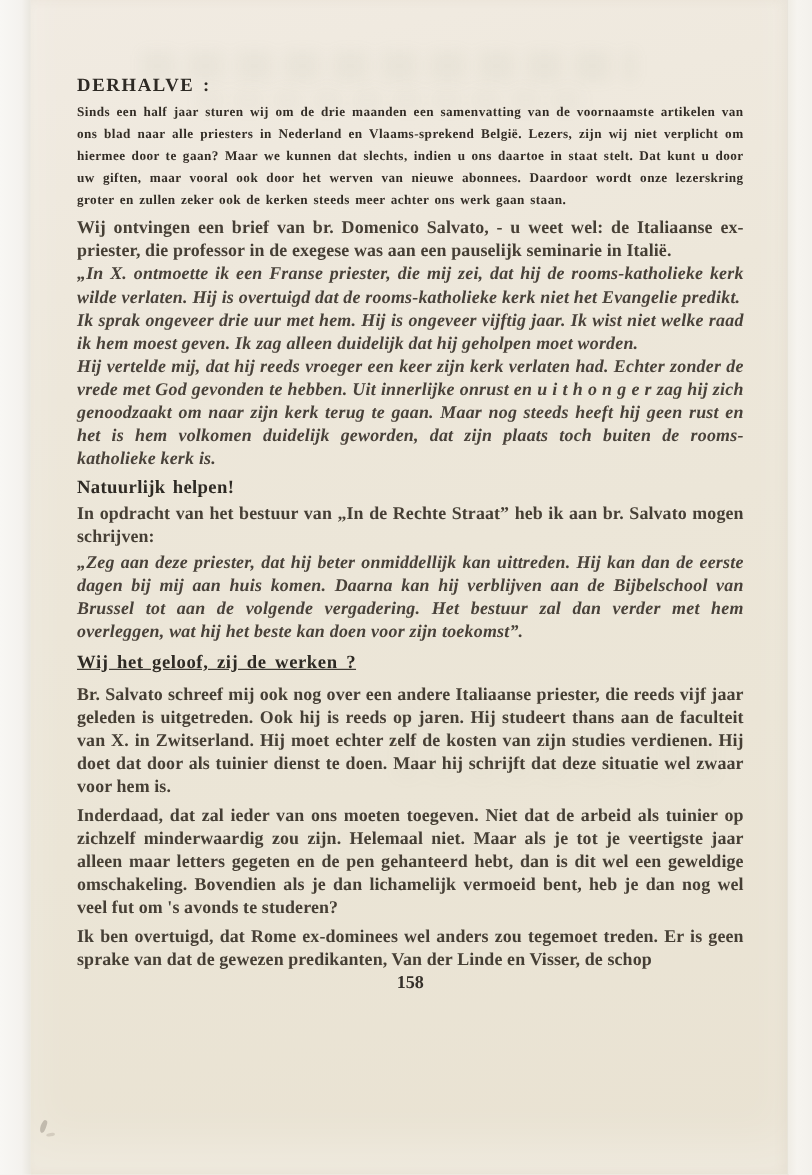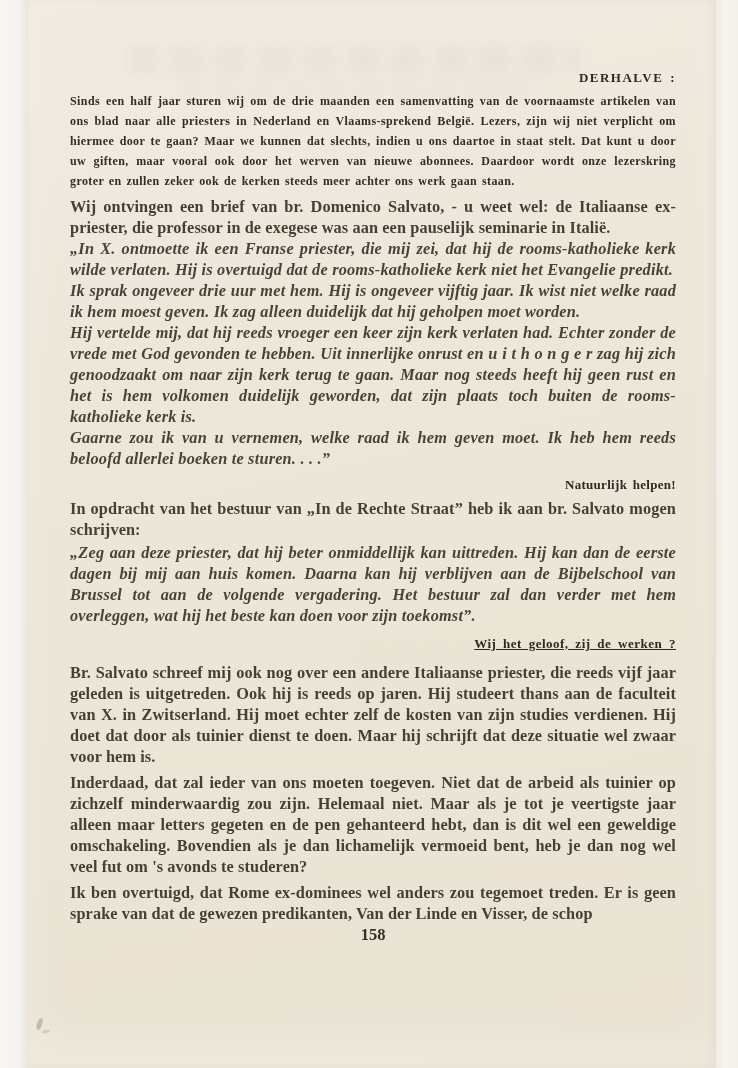--- a/index.html
+++ b/index.html
@@ -43,22 +43,22 @@
   }
   .smudge2{
     position:absolute;left:14px;top:1030px;width:8px;height:3px;
     background:#9a9386;opacity:.3;border-radius:50%;transform:rotate(-10deg);
   }
   .content{
     position:absolute;left:42px;top:70px;width:606px;
     color:#463f35;
   }
   .hd{
-    font-weight:bold;color:#2e2a24;font-size:13px;line-height:16px;
-    text-align:right;margin:0;
+    font-weight:bold;color:#2e2a24;font-size:17px;line-height:16px;
+    margin:0;
   }
   .hd-derhalve{letter-spacing:1.5px;word-spacing:2px;}
   .hd-noodkreten{margin-top:6px;letter-spacing:1.2px;word-spacing:7px;}
   .hd-natuurlijk{margin-top:8px;letter-spacing:.3px;word-spacing:2px;}
   .hd-geloof{margin-top:10px;letter-spacing:.5px;word-spacing:3px;text-decoration:underline;}
   p{margin:0;text-align:justify;font-weight:bold;}
   .lead{
     margin-top:5px;font-weight:bold;font-size:12px;line-height:20px;
     color:#332d26;letter-spacing:.4px;word-spacing:1.5px;
   }
@@ -86,21 +86,20 @@
   <div class="smudge2"></div>
 
   <div class="content">
     <p class="hd hd-derhalve">DERHALVE :</p>
     <p class="lead">Sinds een half jaar sturen wij om de drie maanden een samenvatting van de voornaamste artikelen van ons blad naar alle priesters in Nederland en Vlaams-sprekend België. Lezers, zijn wij niet verplicht om hiermee door te gaan? Maar we kunnen dat slechts, indien u ons daartoe in staat stelt. Dat kunt u door uw giften, maar vooral ook door het werven van nieuwe abonnees. Daardoor wordt onze lezerskring groter en zullen zeker ook de kerken steeds meer achter ons werk gaan staan.</p>
 
     <p class="body-p mt5">Wij ontvingen een brief van br. Domenico Salvato, - u weet wel: de Italiaanse ex-priester, die professor in de exegese was aan een pauselijk seminarie in Italië.</p>
     <p class="it">„In X. ontmoette ik een Franse priester, die mij zei, dat hij de rooms-katholieke kerk wilde verlaten. Hij is overtuigd dat de rooms-katholieke kerk niet het Evangelie predikt.</p>
     <p class="it">Ik sprak ongeveer drie uur met hem. Hij is ongeveer vijftig jaar. Ik wist niet welke raad ik hem moest geven. Ik zag alleen duidelijk dat hij geholpen moet worden.</p>
     <p class="it">Hij vertelde mij, dat hij reeds vroeger een keer zijn kerk verlaten had. Echter zonder de vrede met God gevonden te hebben. Uit innerlijke onrust en u i t  h o n g e r  zag hij zich genoodzaakt om naar zijn kerk terug te gaan. Maar nog steeds heeft hij geen rust en het is hem volkomen duidelijk geworden, dat zijn plaats toch buiten de rooms-katholieke kerk is.</p>
-    <p class="it">Gaarne zou ik van u vernemen, welke raad ik hem geven moet. Ik heb hem reeds beloofd allerlei boeken te sturen. . . .”</p>
 
     <p class="hd hd-natuurlijk">Natuurlijk helpen!</p>
     <p class="body-p mt5">In opdracht van het bestuur van „In de Rechte Straat” heb ik aan br. Salvato mogen schrijven:</p>
     <p class="it mt2">„Zeg aan deze priester, dat hij beter onmiddellijk kan uittreden. Hij kan dan de eerste dagen bij mij aan huis komen. Daarna kan hij verblijven aan de Bijbelschool van Brussel tot aan de volgende vergadering. Het bestuur zal dan verder met hem overleggen, wat hij het beste kan doen voor zijn toekomst”.</p>
 
     <p class="hd hd-geloof">Wij het geloof, zij de werken ?</p>
     <p class="body-p mt10">Br. Salvato schreef mij ook nog over een andere Italiaanse priester, die reeds vijf jaar geleden is uitgetreden. Ook hij is reeds op jaren. Hij studeert thans aan de faculteit van X. in Zwitserland. Hij moet echter zelf de kosten van zijn studies verdienen. Hij doet dat door als tuinier dienst te doen. Maar hij schrijft dat deze situatie wel zwaar voor hem is.</p>
     <p class="body-p mt5">Inderdaad, dat zal ieder van ons moeten toegeven. Niet dat de arbeid als tuinier op zichzelf minderwaardig zou zijn. Helemaal niet. Maar als je tot je veertigste jaar alleen maar letters gegeten en de pen gehanteerd hebt, dan is dit wel een geweldige omschakeling. Bovendien als je dan lichamelijk vermoeid bent, heb je dan nog wel veel fut om 's avonds te studeren?</p>
     <p class="body-p mt5">Ik ben overtuigd, dat Rome ex-dominees wel anders zou tegemoet treden. Er is geen sprake van dat de gewezen predikanten, Van der Linde en Visser, de schop</p>
 

